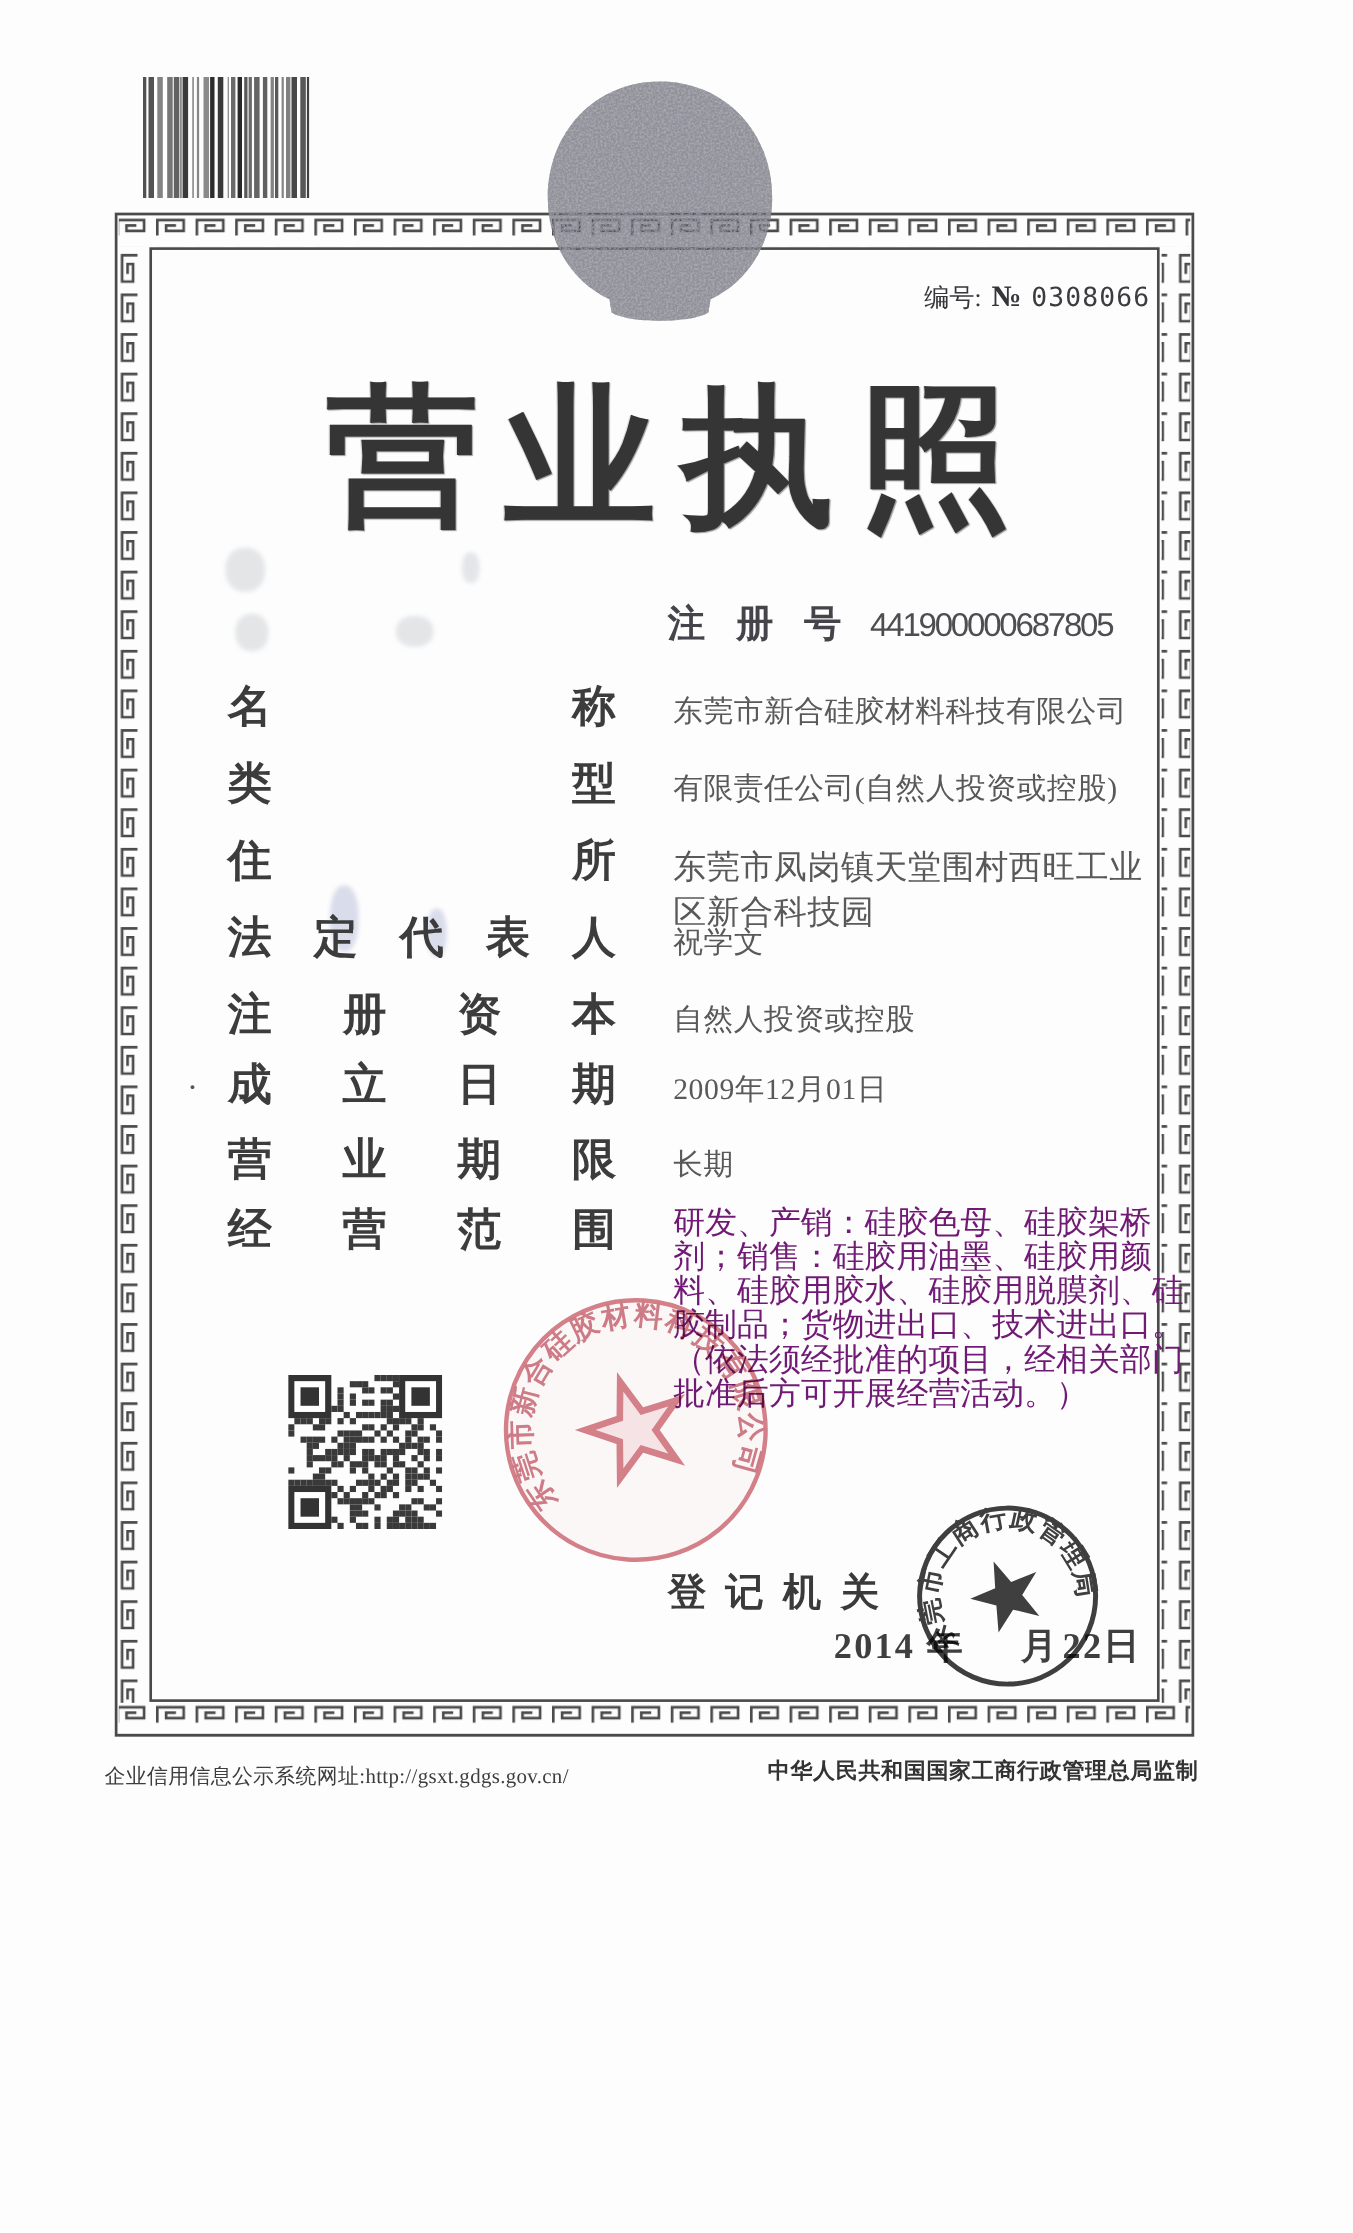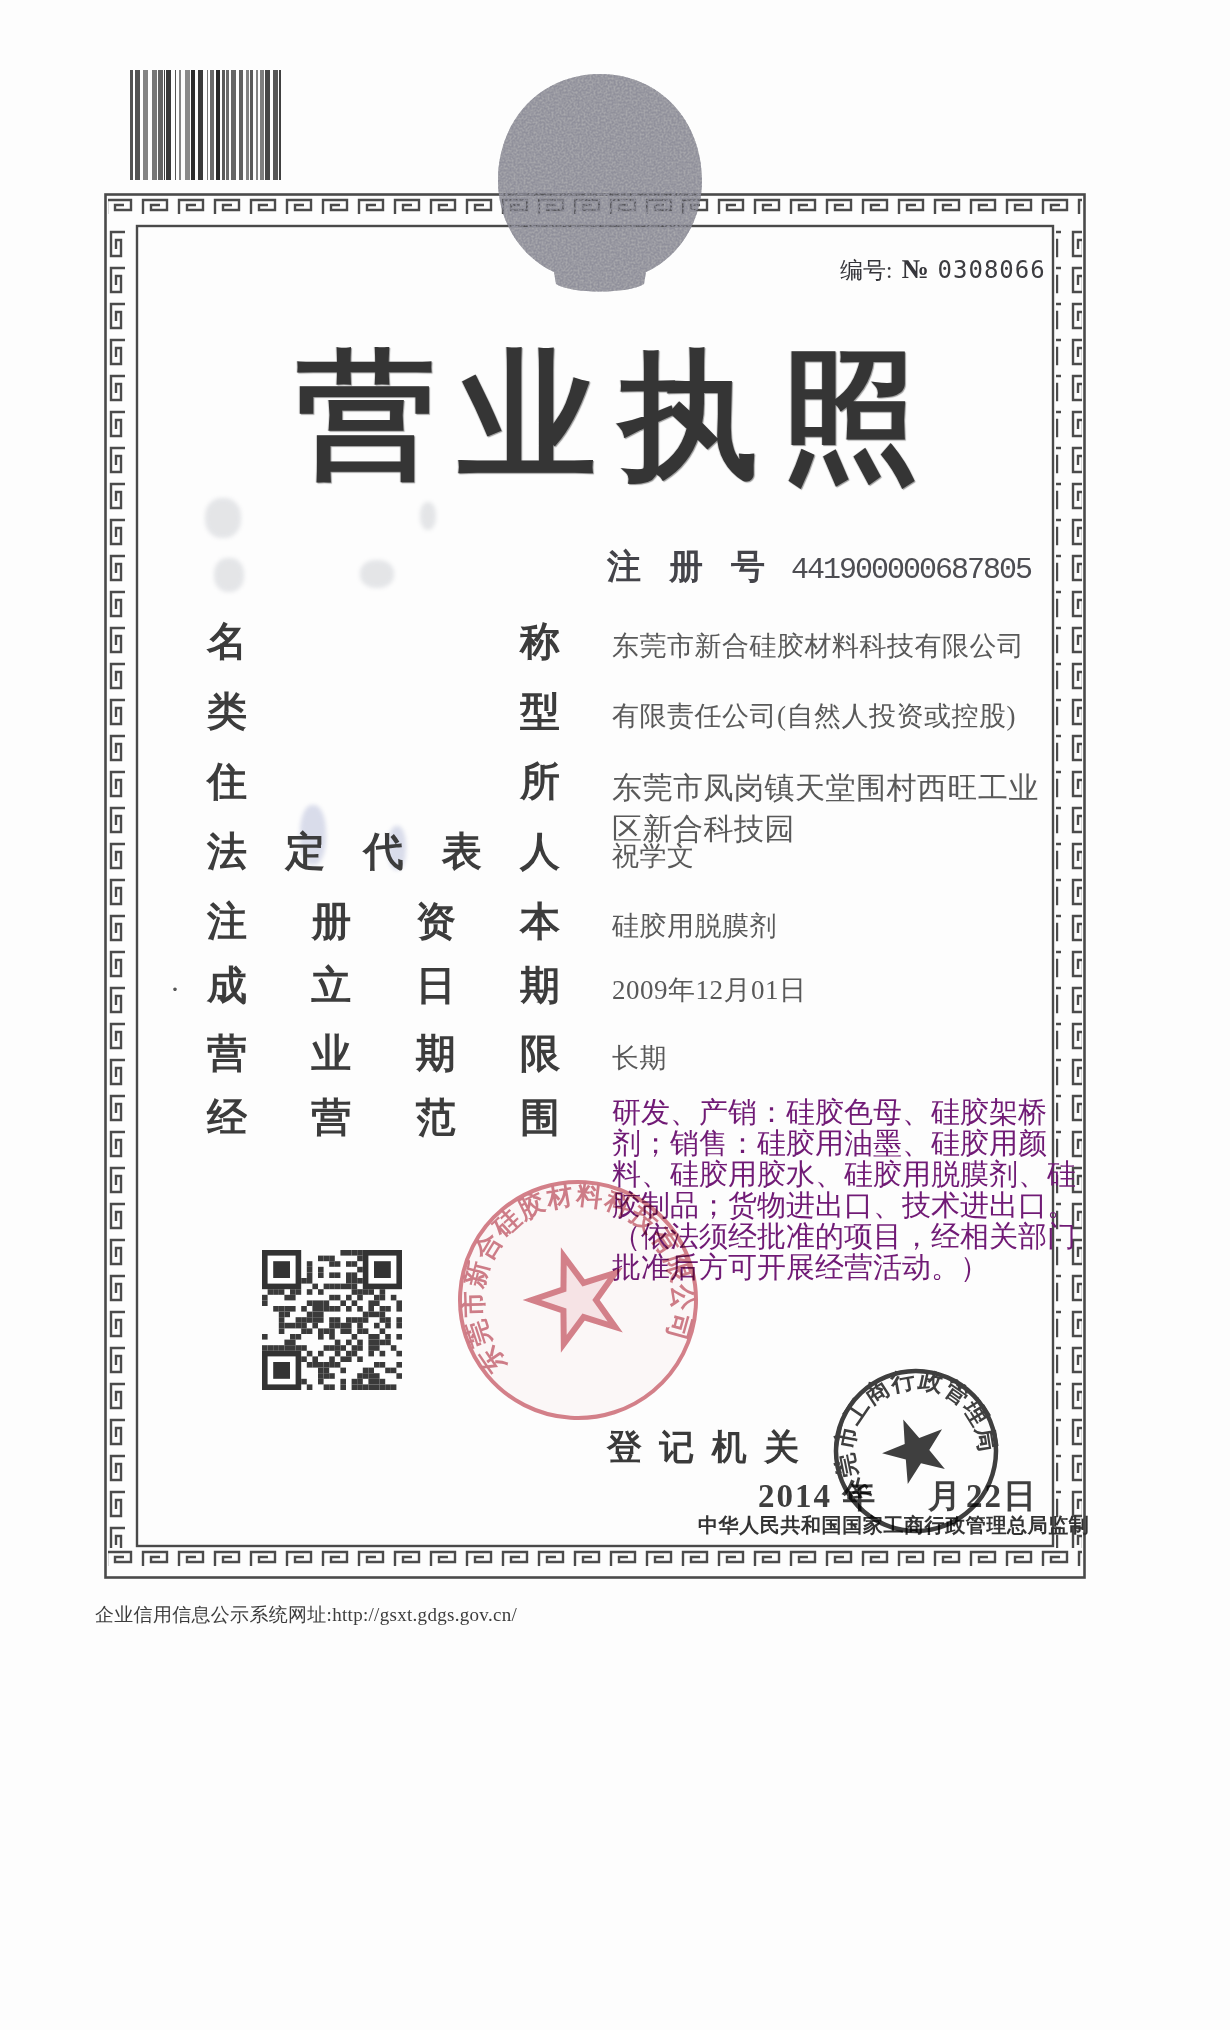--- a/index.html
+++ b/index.html
@@ -20,21 +20,21 @@
   .serial-num{font-family:"DejaVu Sans Mono",monospace;font-size:24px;letter-spacing:1px;color:#3c3c40;}
 
   
   .cert-title{position:absolute;left:297px;top:342px;width:622px;display:flex;justify-content:space-between;
     font-size:138px;line-height:150px;font-weight:900;color:#353535;z-index:2;
     text-shadow:1px 1px 1px rgba(70,70,70,.55), -1px 0 0 rgba(120,120,120,.25);}
 
   
   .regno-row{position:absolute;left:607px;top:544px;display:flex;align-items:baseline;z-index:2;}
   .regno-label{width:158px;font-size:34px;font-weight:600;color:#44444a;}
-  .regno-number{margin-left:26px;font-family:Liberation Mono, monospace;font-size:30px;letter-spacing:-2px;color:#4d4d52;}
+  .regno-number{margin-left:26px;font-family:Liberation Sans, sans-serif;font-size:30px;letter-spacing:-2px;color:#4d4d52;}
 
   .spread{display:flex;justify-content:space-between;}
 
   
   .frow{position:absolute;left:207px;width:875px;display:flex;align-items:flex-start;z-index:2;}
   .flabel{width:353px;flex:none;font-size:40px;font-weight:600;color:#3c3c3c;height:48px;line-height:48px;}
   .fvalue{margin-left:52px;padding-top:10px;font-size:27px;color:#595959;max-width:445px;letter-spacing:.5px;}
   .fvalue.small{font-size:29px;line-height:31px;padding-top:3px;color:#701a75;width:464px;max-width:464px;letter-spacing:0;}
 
   
@@ -43,21 +43,21 @@
   .seal.red{left:438px;top:1160px;opacity:.88;}
   .seal.black{left:821px;top:1356px;opacity:.92;}
 
   
   .registry{position:absolute;left:607px;top:1424px;width:192px;font-size:35px;font-weight:600;color:#3a3a3a;z-index:2;}
   .date-part{position:absolute;font-size:33px;color:#3f3f3f;font-weight:600;z-index:2;letter-spacing:2px;margin-left:16px;}
 
   
   .footer-left{position:absolute;left:95px;top:1602px;font-size:19px;color:#3d3d3d;letter-spacing:.3px;z-index:2;
     font-family:"Liberation Serif",serif;text-align:right;}
-  .footer-right{position:absolute;left:698px;top:1512px;font-size:20px;color:#333;font-weight:600;letter-spacing:.6px;z-index:2;}
+  .footer-right{position:absolute;left:698px;top:1596px;font-size:20px;color:#333;font-weight:600;letter-spacing:.6px;z-index:2;}
 
   
   .artifact{position:absolute;background:#8d939e;opacity:.22;filter:blur(2px);border-radius:45%;z-index:1;}
   .artifact.blue{background:#7d88bb;opacity:.28;}
   .bullet{position:absolute;left:170px;top:972px;font-size:30px;color:#555;z-index:2;}
 
   .grain{position:absolute;left:0;top:0;pointer-events:none;opacity:.4;z-index:6;}
 </style>
 </head>
 <body>
@@ -175,21 +175,21 @@
       </div>
     <div class="fvalue">祝学文</div>
   </div>
   <div class="frow" style="top:898px">
     <div class="flabel spread">
         <span>注</span>
         <span>册</span>
         <span>资</span>
         <span>本</span>
       </div>
-    <div class="fvalue">硅胶用脱膜剂</div>
+    <div class="fvalue">自然人投资或控股</div>
   </div>
   <div class="frow" style="top:962px">
     <div class="flabel spread">
         <span>成</span>
         <span>立</span>
         <span>日</span>
         <span>期</span>
       </div>
     <div class="fvalue">2009年12月01日</div>
   </div>

